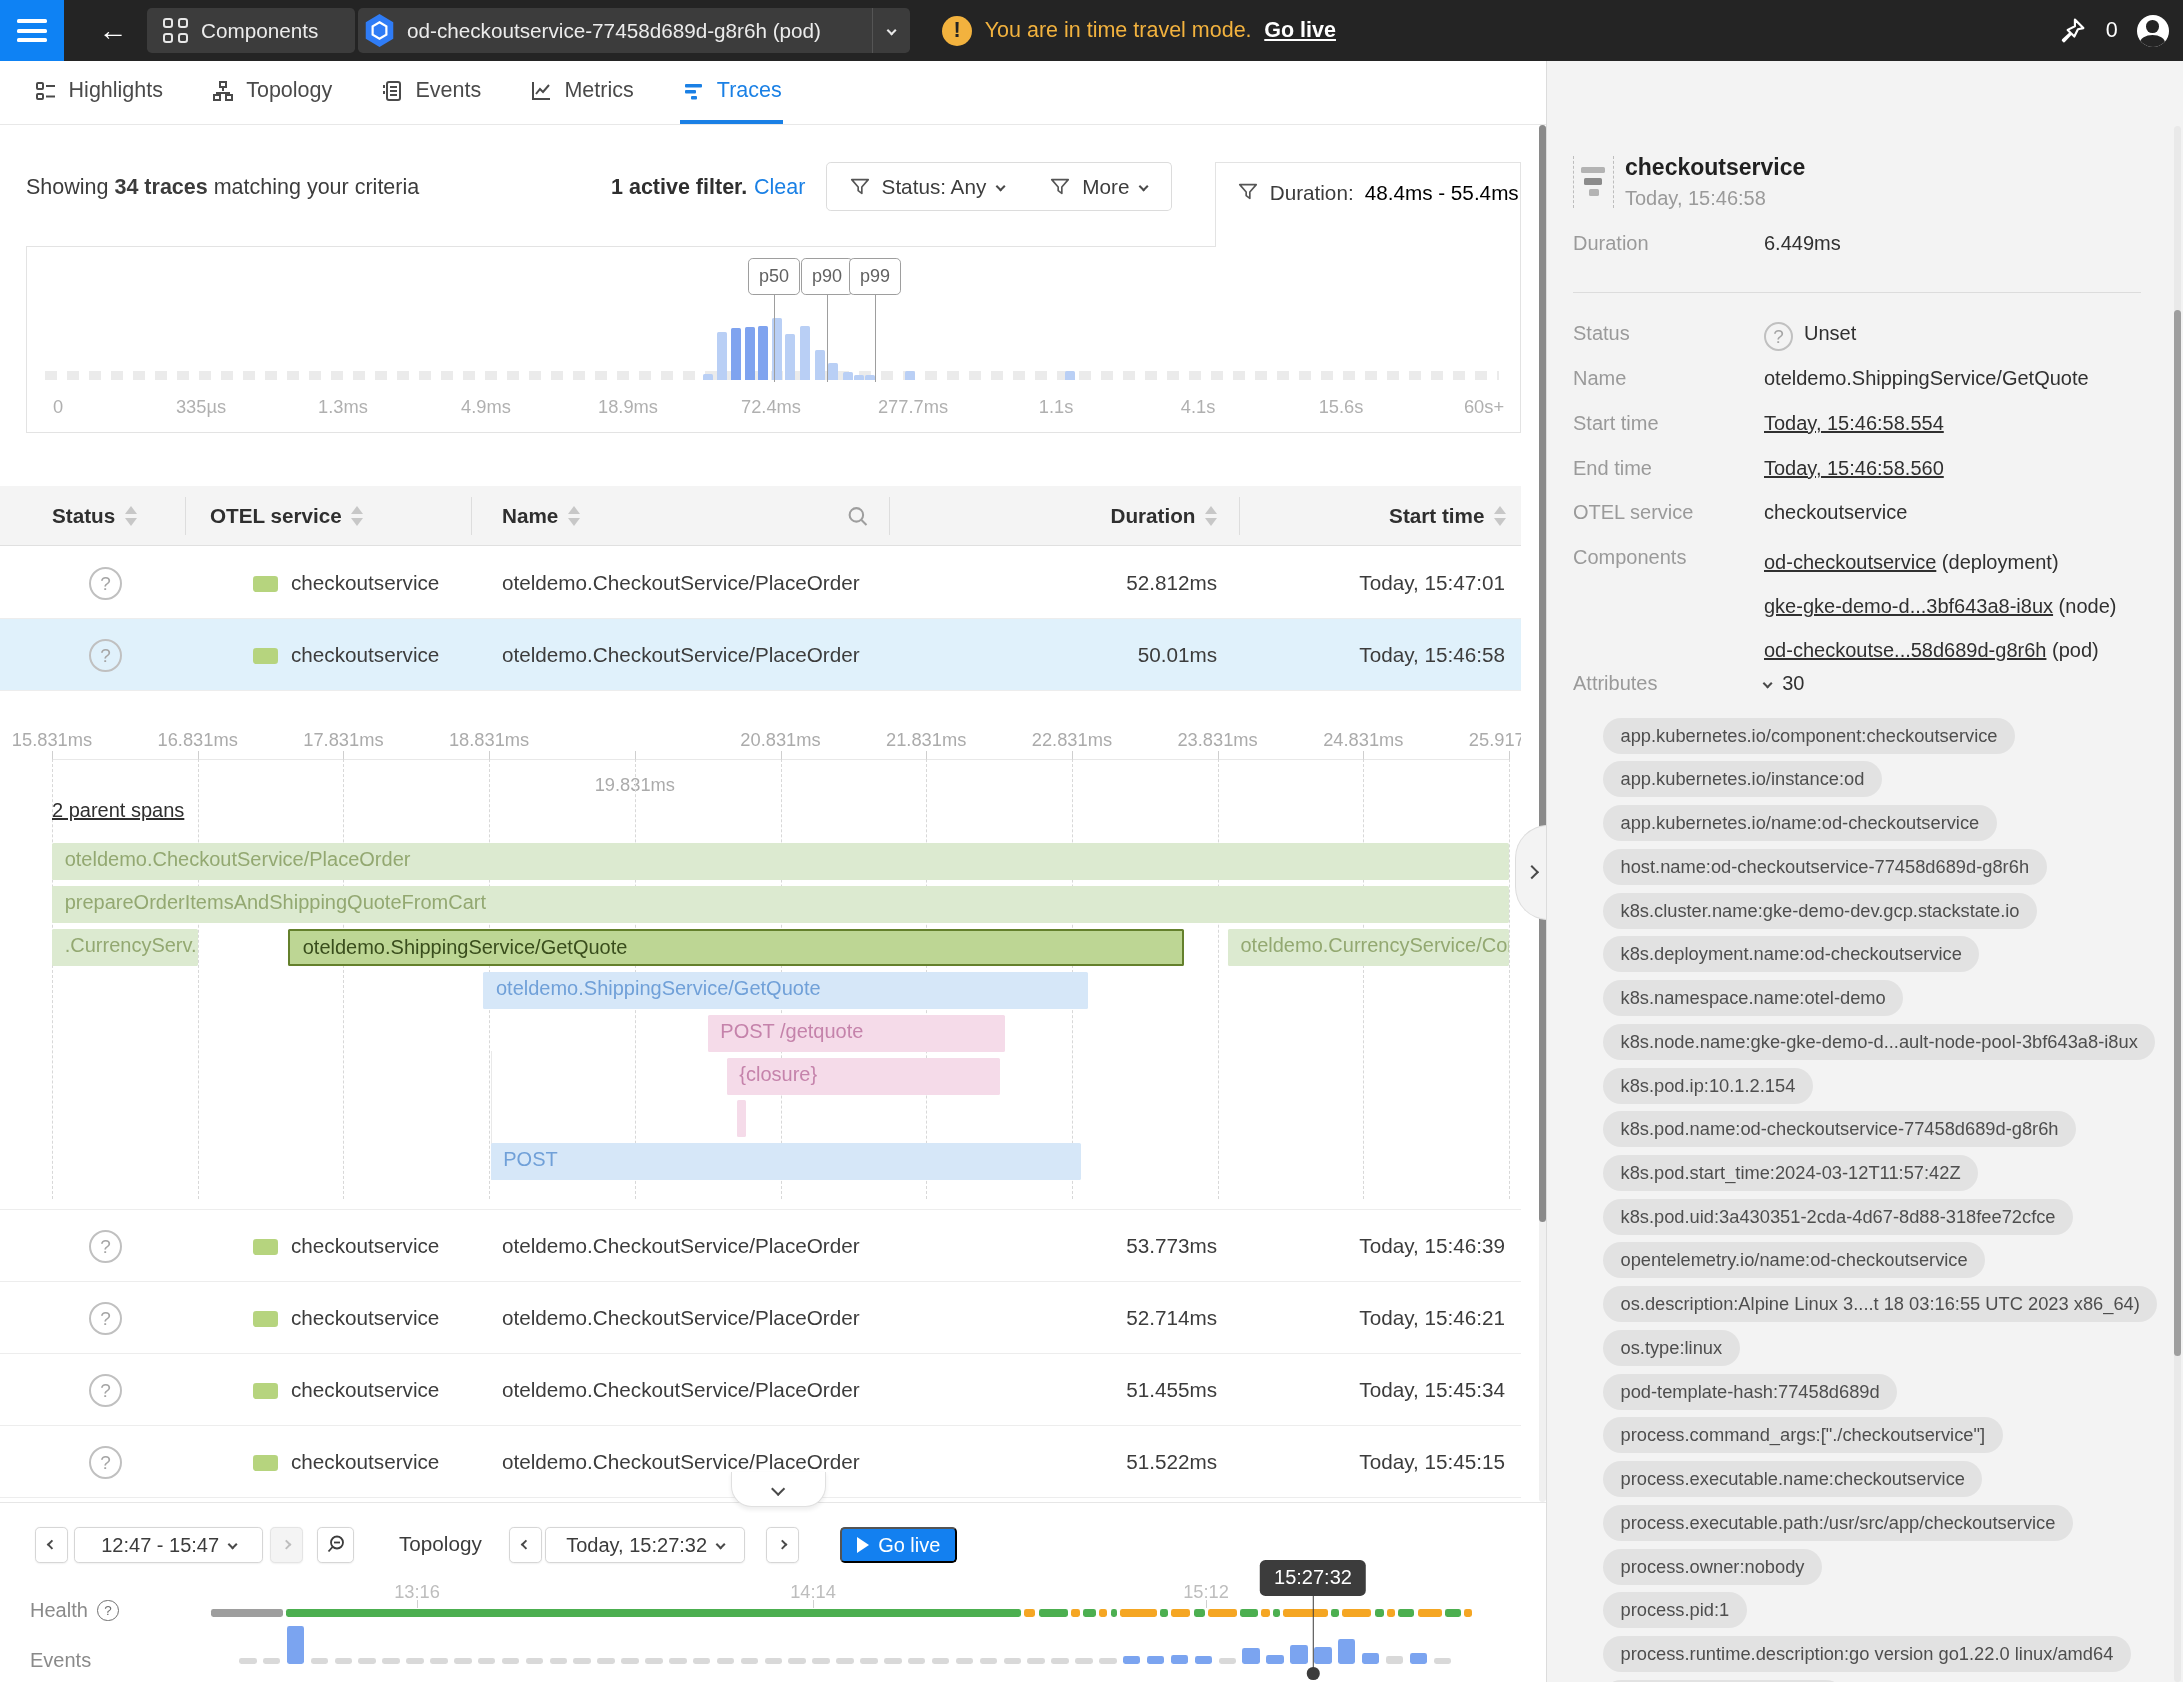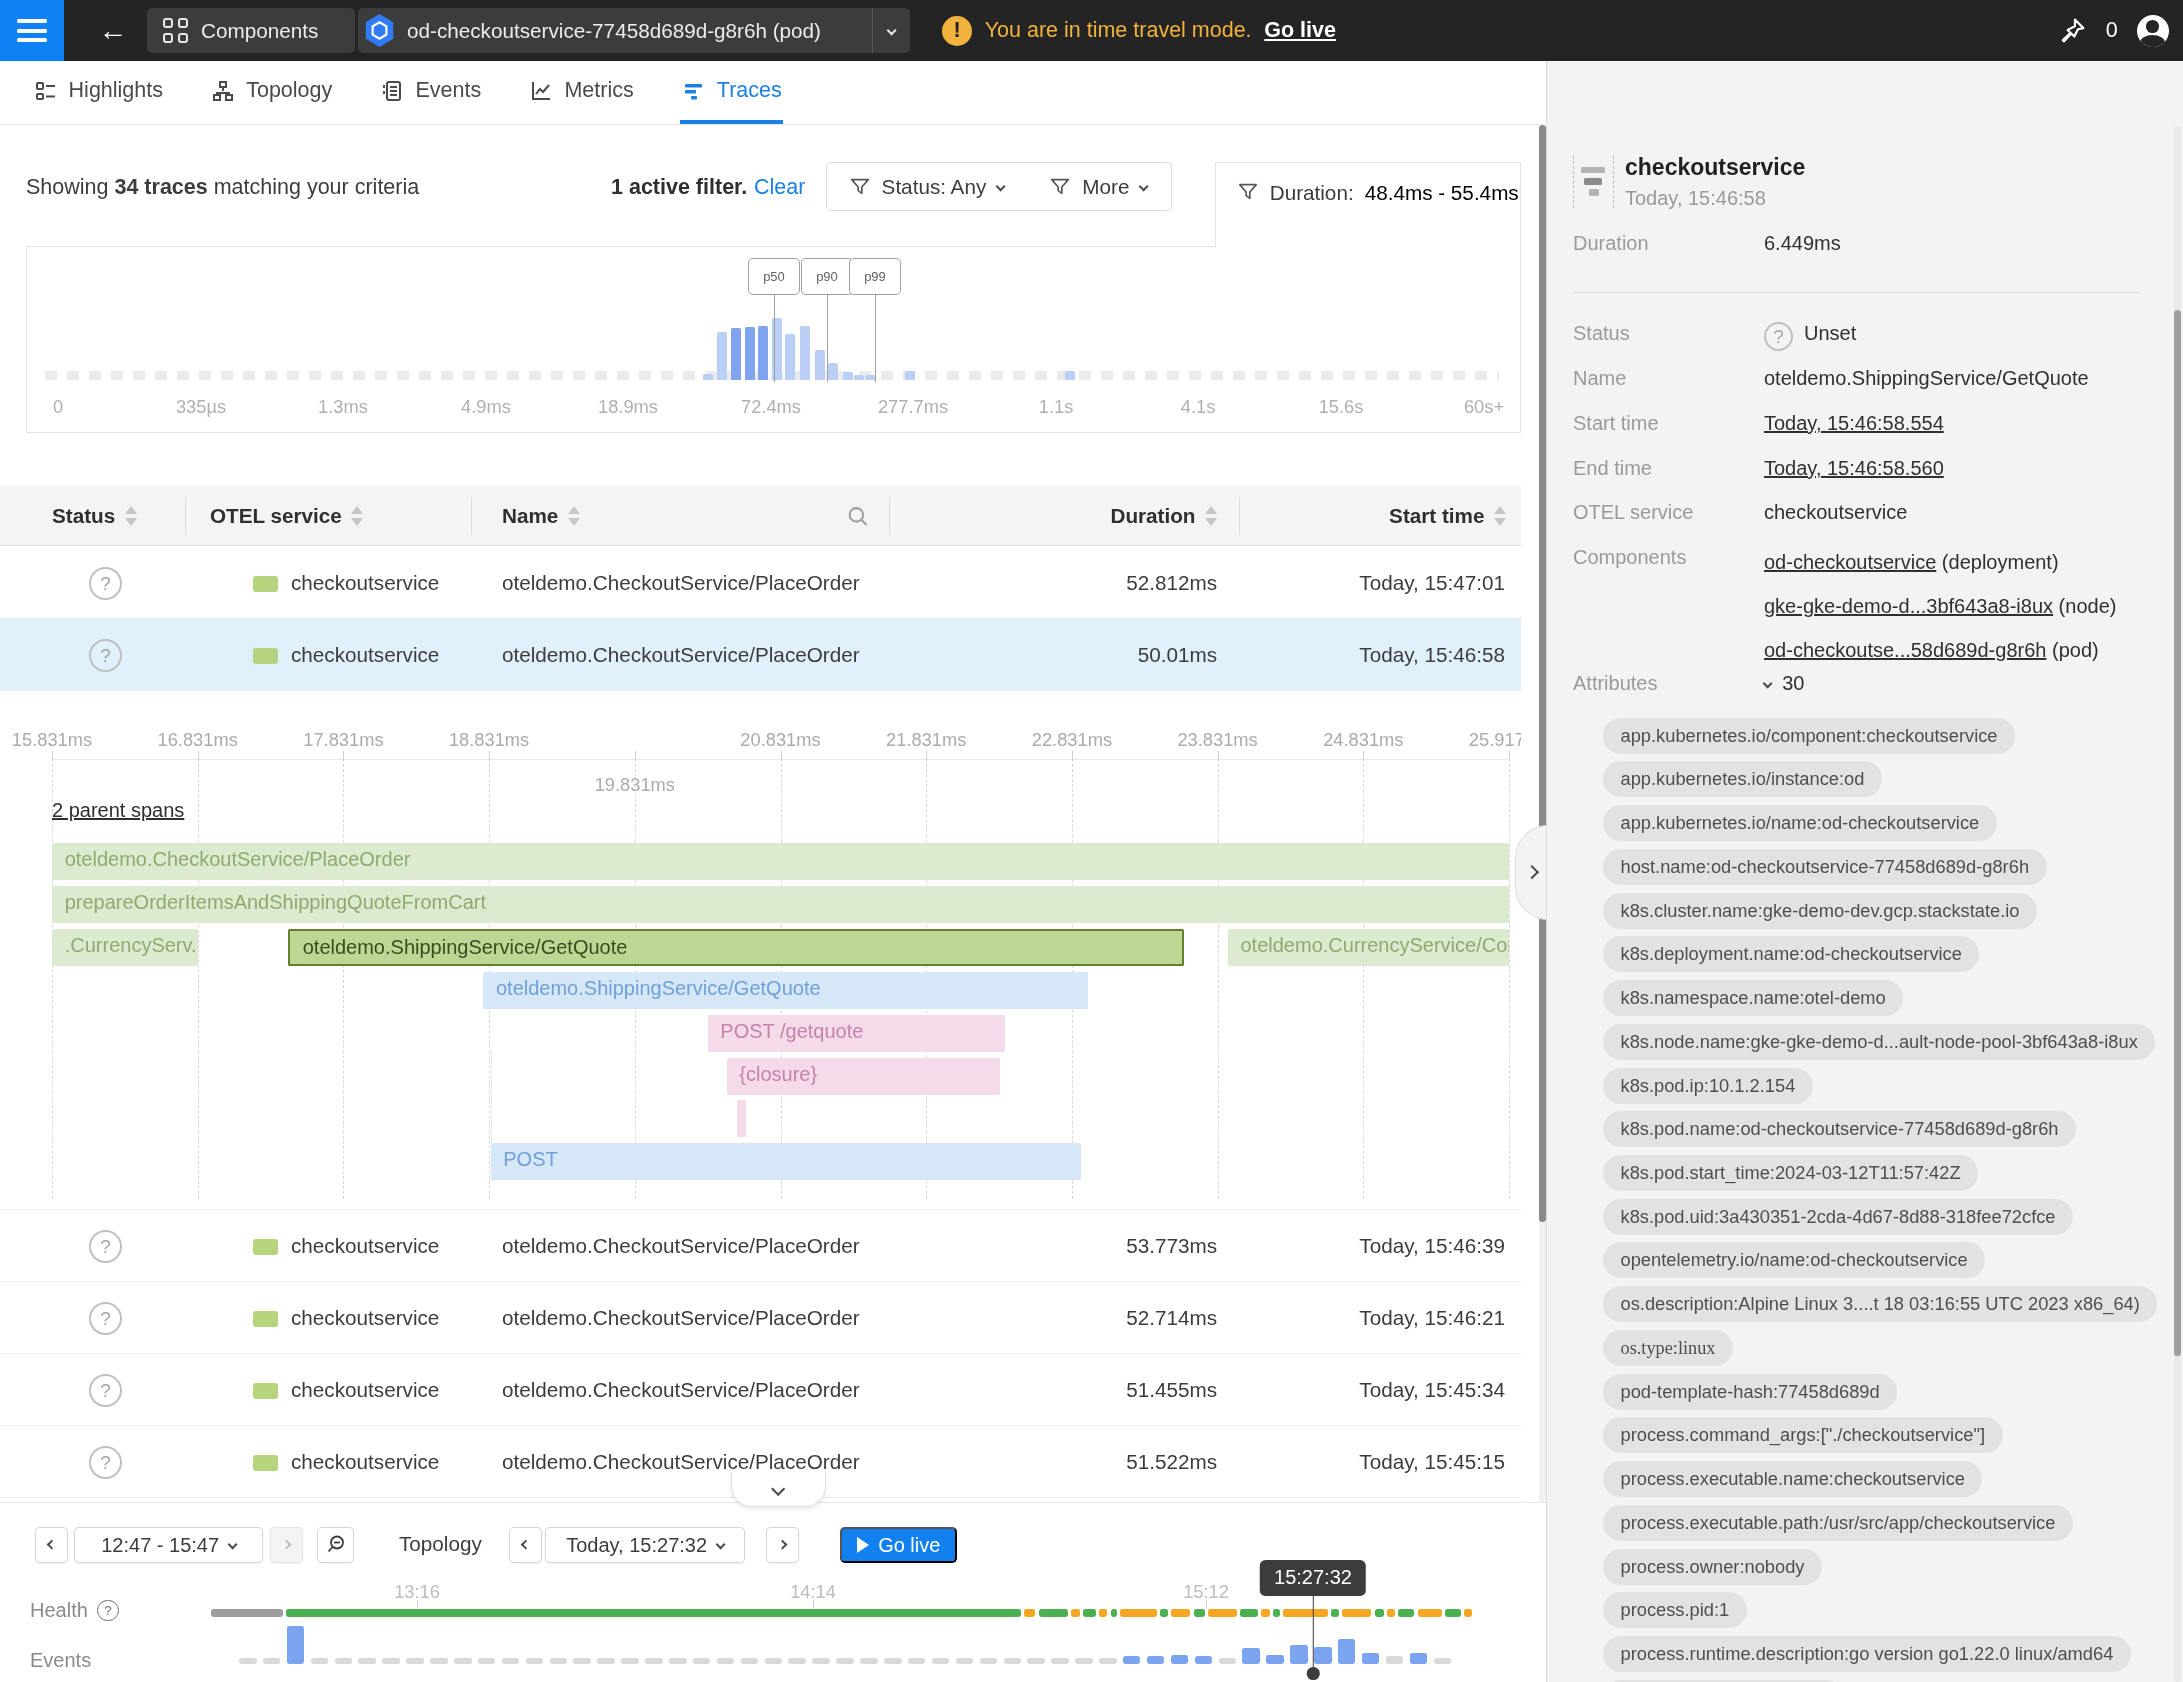--- a/index.html
+++ b/index.html
@@ -55,21 +55,21 @@
 
   .duration-tab{position:absolute;left:1215px;top:101px;width:306px;height:85px;background:#fff;border:0.8px solid #e3e3e3;border-bottom:none;display:flex;align-items:flex-start;gap:11px;padding:17.5px 0 0 20.7px;font-size:20.7px;color:#3c3c3c;z-index:3}
   .duration-tab .dv{color:#000000}
 
   .hist-panel{position:absolute;left:26px;top:185px;width:1495px;height:187px;border:0.8px solid #e3e3e3;background:#fff;z-index:2}
   .hist-base{position:absolute;left:17.5px;right:20.7px;bottom:52px;height:9.5px;background:repeating-linear-gradient(90deg,#ebebeb 0 12px,transparent 12px 22px)}
   .hbar{position:absolute;bottom:52px;width:9.5px;background:#b9cff5;border-radius:1.6px 1.6px 0 0}
   .hbar.dk{background:#7fa3ef}
   .hax{position:absolute;bottom:14.3px;transform:translateX(-50%);font-size:18.3px;color:#b0b0b0;white-space:nowrap}
   .pwrap{position:absolute;top:11px;height:124px;display:flex;flex-direction:column;align-items:center;transform:translateX(-50%)}
-  .pbox{width:52px;height:37px;border:1.6px solid #9e9e9e;border-radius:4.8px;background:#fff;color:#616161;font-size:13px;display:grid;place-items:center}
+  .pbox{width:52px;height:37px;border:1.6px solid #9e9e9e;border-radius:4.8px;background:#fff;color:#616161;font-size:18px;display:grid;place-items:center}
   .pline{width:0;border-left:1.6px solid #9e9e9e;flex:1}
 
   
   .thead{position:absolute;left:0;top:425px;width:1521px;height:60px;background:#f4f4f4;border-bottom:0.8px solid #e0e0e0;font-size:20.7px;color:#2f2f2f;font-weight:bold}
   .th{position:absolute;top:0;height:60px;display:flex;align-items:center;gap:9.5px}
   .sort{display:inline-flex;flex-direction:column;gap:3.2px}
   .sort i{width:0;height:0;border-left:6.4px solid transparent;border-right:6.4px solid transparent}
   .sort .up{border-bottom:8px solid #c7c7c7}
   .sort .dn2{border-top:8px solid #c7c7c7}
   .thdiv{position:absolute;top:11px;height:38px;width:0;border-left:0.8px solid #ddd}
@@ -702,21 +702,21 @@
         <div class="chip" style="top: 832px;">k8s.cluster.name:gke-demo-dev.gcp.stackstate.io</div>
         <div class="chip" style="top: 875px;">k8s.deployment.name:od-checkoutservice</div>
         <div class="chip" style="top: 919px;">k8s.namespace.name:otel-demo</div>
         <div class="chip" style="top: 963px;">k8s.node.name:gke-gke-demo-d...ault-node-pool-3bf643a8-i8ux</div>
         <div class="chip" style="top: 1007px;">k8s.pod.ip:10.1.2.154</div>
         <div class="chip" style="top: 1050px;">k8s.pod.name:od-checkoutservice-77458d689d-g8r6h</div>
         <div class="chip" style="top: 1094px;">k8s.pod.start_time:2024-03-12T11:57:42Z</div>
         <div class="chip" style="top: 1138px;">k8s.pod.uid:3a430351-2cda-4d67-8d88-318fee72cfce</div>
         <div class="chip" style="top: 1181px;">opentelemetry.io/name:od-checkoutservice</div>
         <div class="chip" style="top: 1225px;">os.description:Alpine Linux 3....t 18 03:16:55 UTC 2023 x86_64)</div>
-        <div class="chip" style="top: 1269px; font-family: Liberation Serif, serif;">os.type:linux</div>
+        <div class="chip" style="top: 1269px;">os.type:linux</div>
         <div class="chip" style="top: 1313px;">pod-template-hash:77458d689d</div>
         <div class="chip" style="top: 1356px;">process.command_args:["./checkoutservice"]</div>
         <div class="chip" style="top: 1400px;">process.executable.name:checkoutservice</div>
         <div class="chip" style="top: 1444px;">process.executable.path:/usr/src/app/checkoutservice</div>
         <div class="chip" style="top: 1488px;">process.owner:nobody</div>
         <div class="chip" style="top: 1531px;">process.pid:1</div>
         <div class="chip" style="top: 1575px;">process.runtime.description:go version go1.22.0 linux/amd64</div>
         <div class="chip" style="top: 1619px;">process.runtime.name:go</div>
       </div>
     <div class="vscroll panel-track"></div>

